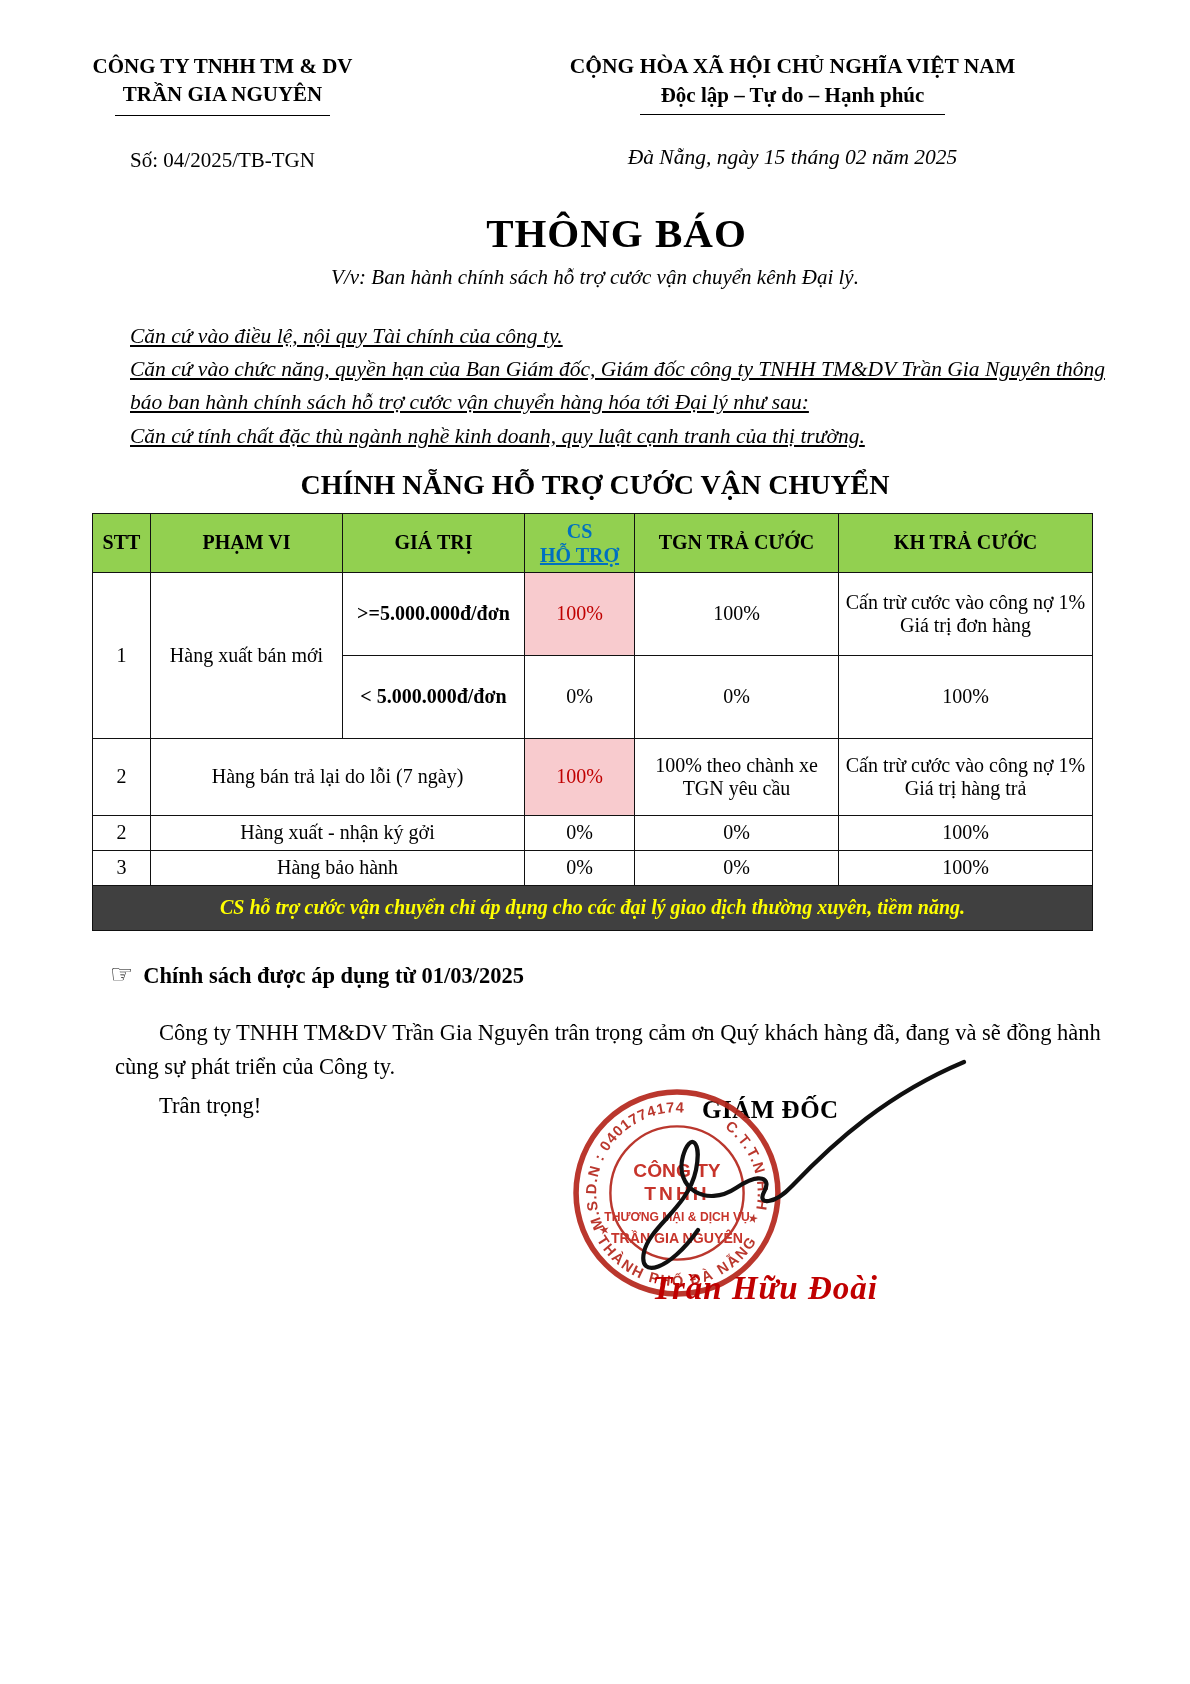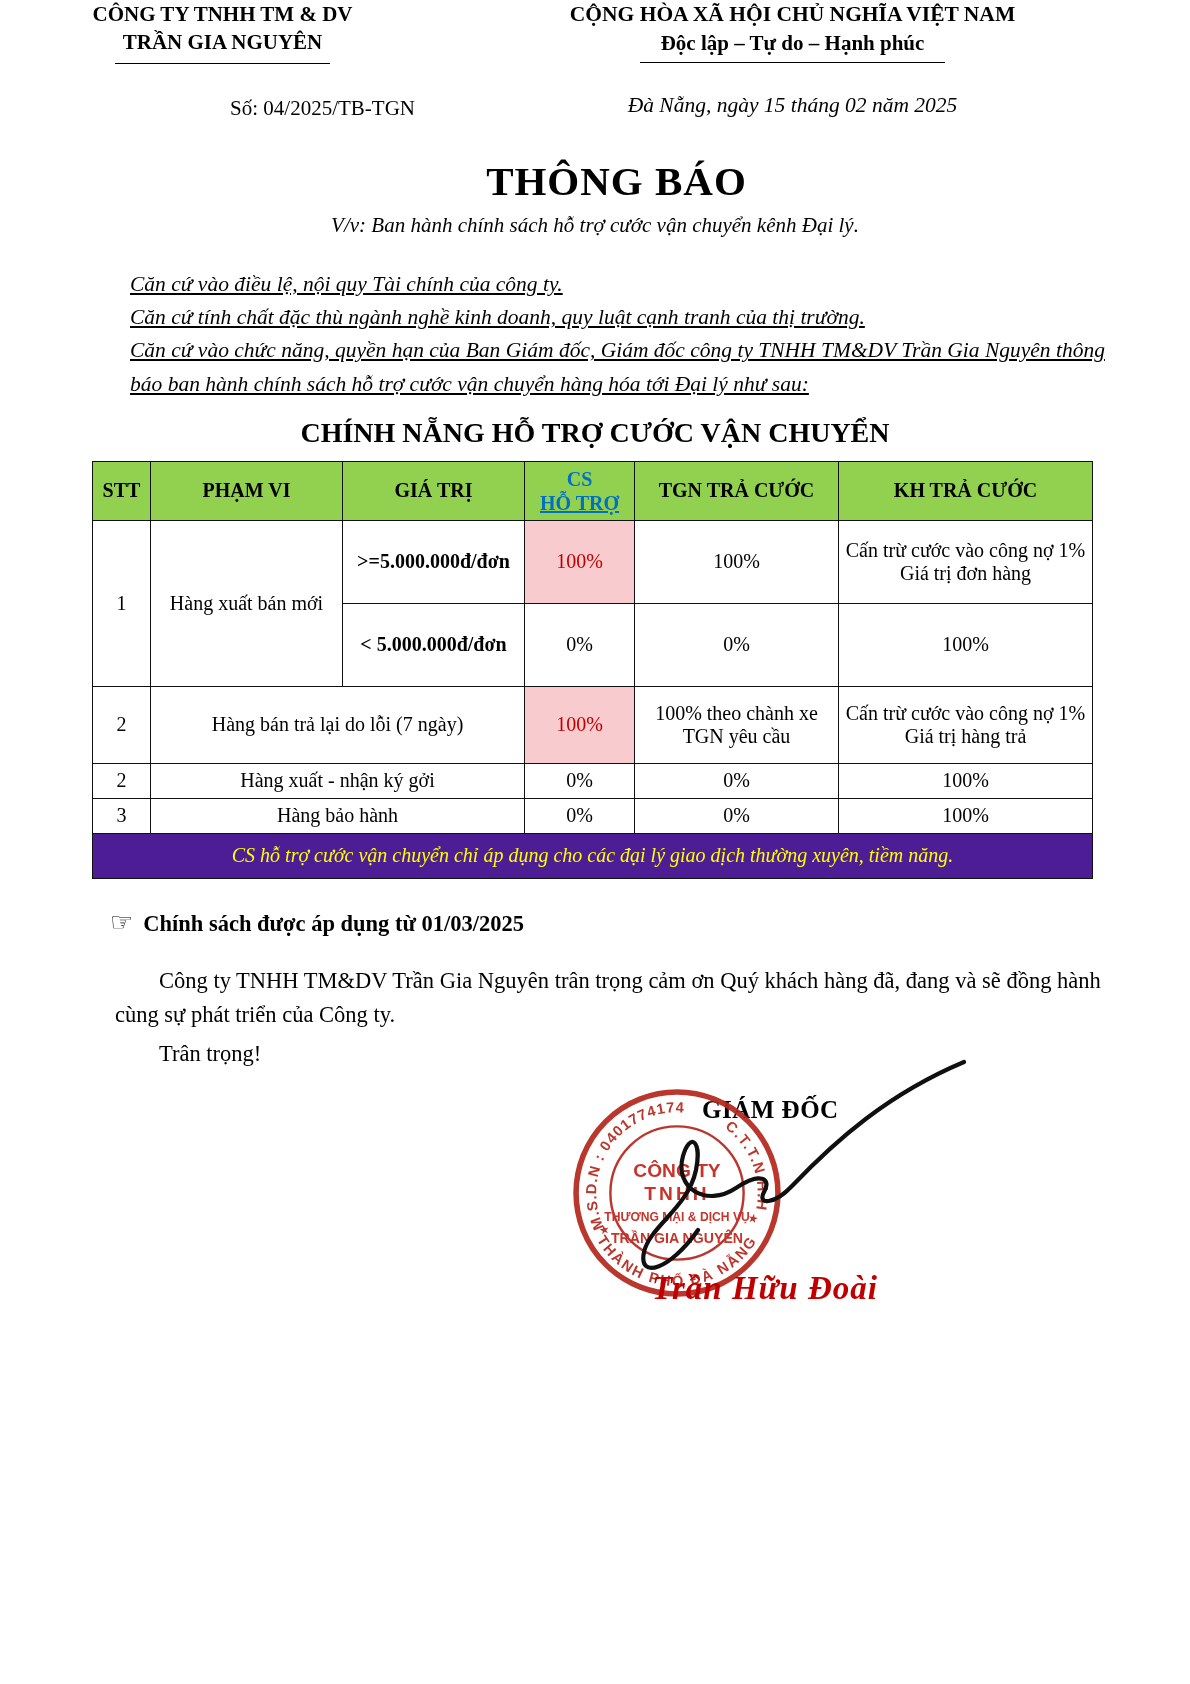--- a/index.html
+++ b/index.html
@@ -1,27 +1,27 @@
 <!DOCTYPE html>
 <html><head>
 <meta charset="utf-8">
 <style>
   html,body { margin:0; padding:0; background:#ffffff; }
   body { width:1190px; height:1684px; font-family:"Liberation Serif", serif; color:#000; }
   .page { position:relative; width:1190px; height:1684px; overflow:hidden; background:#fff; }
 
   
-  .hdr { display:flex; }
+  .hdr { display:flex; padding-top:52px; }
   .hdr-left { width:415px; text-align:center; padding-left:30px; box-sizing:border-box; }
   .hdr-right { flex:1; text-align:center; padding-right:20px; }
   .hdr-b { font-weight:bold; font-size:21px; line-height:1.35; }
   .hdr-b2 { font-weight:bold; font-size:21.5px; line-height:1.35; }
   .rule-company { width:215px; border-top:1.8px solid #000; margin:6px auto 0; }
   .rule-national { width:305px; border-top:1.8px solid #000; margin:5px auto 0; }
-  .doc-number { font-size:21px; margin-top:32px;text-align:right; }
+  .doc-number { font-size:21px; margin-top:32px; }
   .place-date { font-size:21.5px; font-style:italic; margin-top:30px; }
 
   
   .title-main { text-align:center; font-size:41px; font-weight:bold; margin-top:36px; letter-spacing:1px;padding-left:43px; }
   .title-sub { text-align:center; font-size:21px; font-style:italic; margin-top:8px; }
 
   
   .preamble { margin:30px 70px 0 130px; font-style:italic; font-size:21.5px; line-height:1.55;text-decoration:underline; }
 
   
@@ -32,21 +32,21 @@
   .col-stt { width:58px; } .col-pv { width:192px; } .col-gt { width:182px; }
   .col-cs { width:110px; } .col-tgn { width:204px; } .col-kh { width:254px; }
   .cs-head { color:#0070C0; line-height:1.2; }
   .cs-head .u { text-decoration:underline; }
   tr.r-tall td { height:78px; }
   tr.r-mid td { height:72px; }
   tr.r-slim td { height:30px; }
   td.left { text-align:left; padding-left:13px; }
   td.boldv { font-weight:bold; }
   td.pink { background:#F8CBCE; color:#C00000; }
-  td.banner { background:#4c1d95; color:#FFFF00; font-weight:normal; font-style:italic; font-size:22px; height:40px; }
+  td.banner { background:#404040; color:#FFFF00; font-weight:bold; font-style:italic; font-size:22px; height:40px; }
 
   
   .effective { margin:28px 0 0 110px; font-size:22.5px; font-weight:bold; }
   .hand { font-size:26px; font-weight:normal; margin-right:10px; }
 
   
   .closing { margin:26px 60px 0 115px; font-size:22.5px; line-height:1.5; }
   .closing p { margin:0; text-indent:44px; }
   .closing .regards { margin-top:6px; }
 
@@ -74,22 +74,22 @@
       <div class="rule-national"></div>
       <div class="place-date">Đà Nẵng, ngày 15 tháng 02 năm 2025</div>
     </div>
   </div>
 
   <div class="title-main">THÔNG BÁO</div>
   <div class="title-sub">V/v: Ban hành chính sách hỗ trợ cước vận chuyển kênh Đại lý.</div>
 
   <div class="preamble">
     <div>Căn cứ vào điều lệ, nội quy Tài chính của công ty.</div>
+    <div>Căn cứ vào chức năng, quyền hạn của Ban Giám đốc, Giám đốc công ty TNHH TM&amp;DV Trần Gia Nguyên thông báo ban hành chính sách hỗ trợ cước vận chuyển hàng hóa tới Đại lý như sau:</div>
     <div>Căn cứ tính chất đặc thù ngành nghề kinh doanh, quy luật  cạnh tranh của thị trường.</div>
-    <div>Căn cứ vào chức năng, quyền hạn của Ban Giám đốc, Giám đốc công ty TNHH TM&amp;DV Trần Gia Nguyên thông báo ban hành chính sách hỗ trợ cước vận chuyển hàng hóa tới Đại lý như sau:</div>
   </div>
 
   <div class="tbl-title">CHÍNH NẴNG HỖ TRỢ CƯỚC VẬN CHUYỂN</div>
   <table class="policy">
     <colgroup>
       <col class="col-stt">
         <col class="col-pv">
         <col class="col-gt">
       <col class="col-cs">
         <col class="col-tgn">

